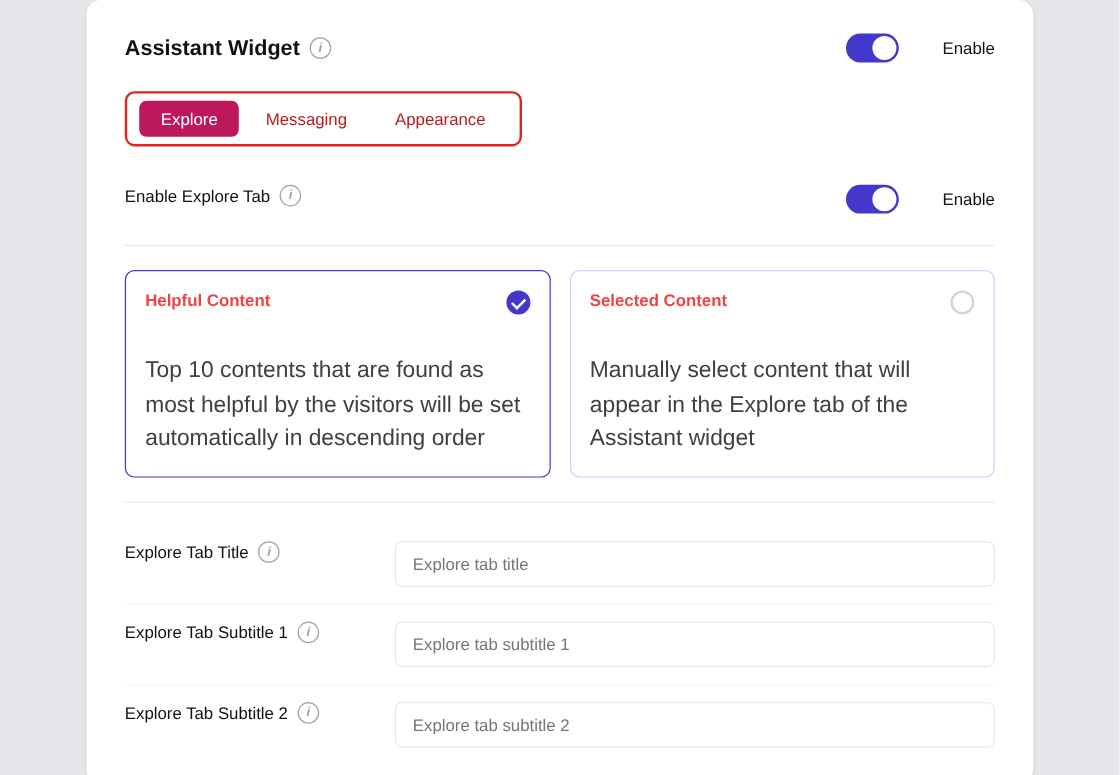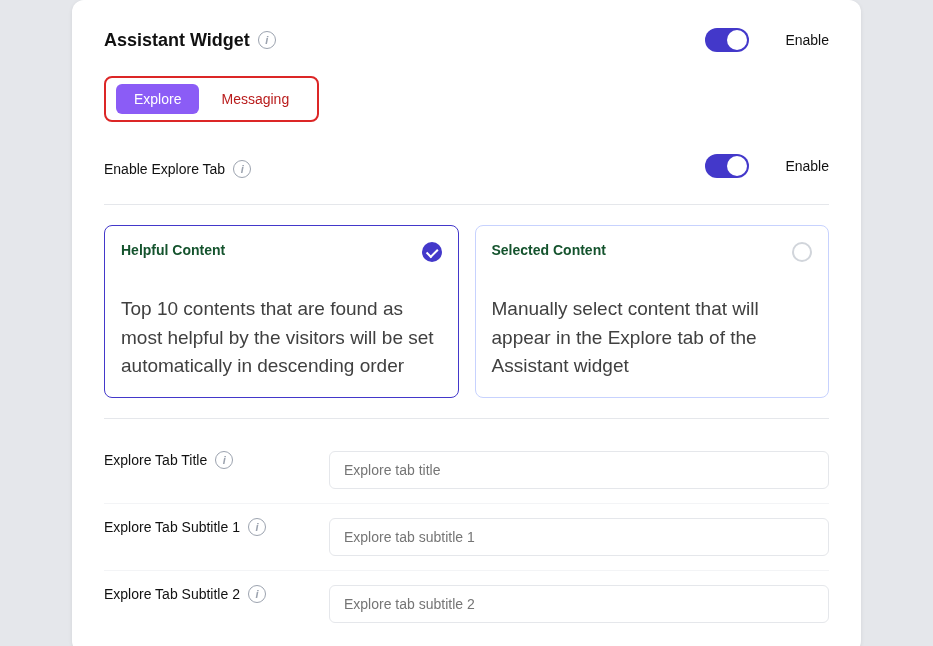--- a/index.html
+++ b/index.html
@@ -98,35 +98,35 @@
       padding: 7px 18px;
       border-radius: 6px;
       border: none;
       background: transparent;
       font-size: 14px;
       font-weight: 500;
       color: #b91c1c;
       cursor: pointer;
     }
     .tab-btn.active {
-      background: #8b5cf6;
+      background: #be185d;
       color: #fff;
     }
 
     
     .divider {
       border: none;
       border-top: 1px solid #e5e7eb;
       margin: 18px 0;
     }
 
     
     .row-setting {
       display: flex;
-      align-items: flex-end;
+      align-items: flex-start;
       justify-content: space-between;
       padding: 8px 0;
     }
     .row-setting-left {
       display: flex;
       align-items: center;
       gap: 8px;
       font-size: 14px;
       font-weight: 500;
       color: #111;
@@ -156,21 +156,21 @@
     }
     .content-card-header {
       display: flex;
       align-items: flex-start;
       justify-content: space-between;
       margin-bottom: 10px;
     }
     .content-card-title {
       font-size: 14px;
       font-weight: 600;
-      color: #14532d;
+      color: #ef4444;
     }
     .content-card-desc {
       font-size: 19px;
       color: #404040;
       line-height: 1.5;
       margin-top: 33px;
     }
     .radio-check {
       width: 20px;
       height: 20px;
@@ -252,20 +252,21 @@
         </div>
       </div>
       <span class="enable-label">Enable</span>
     </div>
   </div>
 
   
   <div class="tabs-container">
     <button class="tab-btn active">Explore</button>
     <button class="tab-btn">Messaging</button>
+    <button class="tab-btn">Appearance</button>
   </div>
 
   
   <div class="row-setting">
     <div class="row-setting-left">
       <span>Enable Explore Tab</span>
       <span class="info-icon">i</span>
     </div>
     <div class="row-setting-right">
       <div class="toggle">

